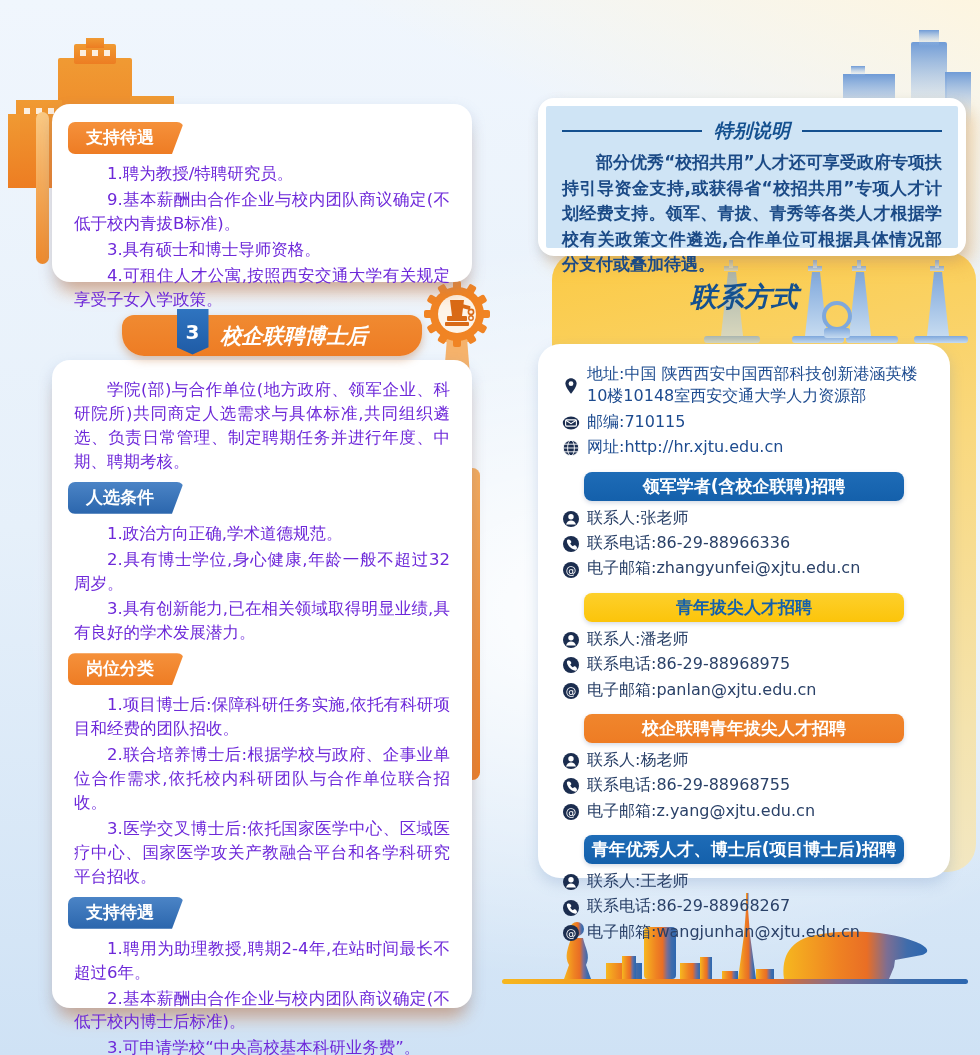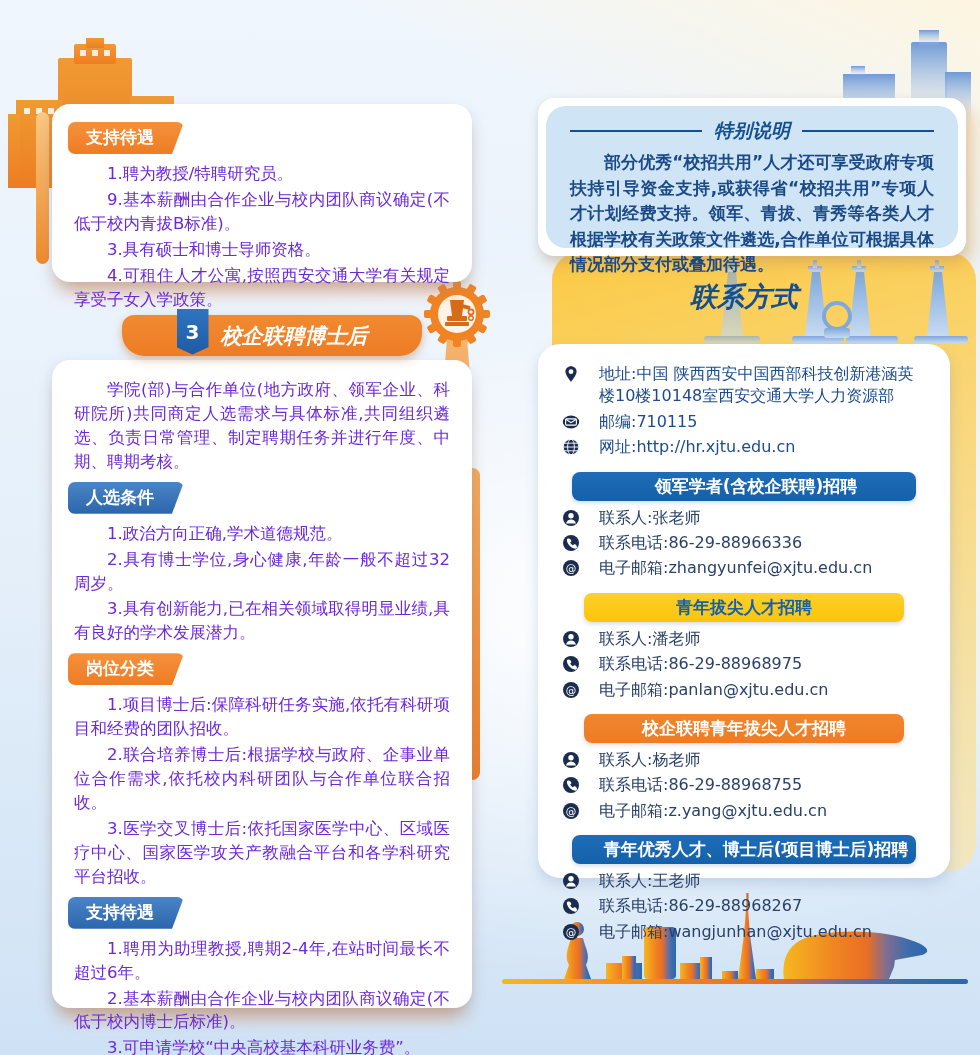--- a/index.html
+++ b/index.html
@@ -33,44 +33,44 @@
   .banner .num{display:flex;align-items:center;justify-content:center;width:32px;height:46px;
           margin-top:-8px;background:linear-gradient(180deg,#2f74c0,#1f5ba5);color:#fff;
           font-style:normal;font-weight:bold;font-size:20px;
           clip-path:polygon(0 0,100% 0,100% 84%,50% 100%,0 84%);}
   .orange-strip{position:absolute;z-index:1;border-radius:8px;}
   .strip-left{left:36px;top:112px;width:13px;height:152px;background:linear-gradient(180deg,#fac983,#ef8a2b);}
   .strip-right{left:465px;top:468px;width:15px;height:312px;background:linear-gradient(180deg,#f5ab5c,#ee7c24);}
   
   .special{left:538px;top:98px;width:428px;height:158px;border-radius:16px;padding:8px;
            box-shadow:8px 10px 16px rgba(230,160,70,.38),0 4px 10px rgba(110,145,190,.25);}
-  .special-inner{background:#cfe4f5;border-radius:20px;height:100%;box-sizing:border-box;
-                 padding:8px 24px 6px;}
+  .special-inner{background:#cfe4f5;border-radius:2px;height:100%;box-sizing:border-box;
+                 padding:8px 16px 6px;}
   .special-title-row{display:flex;align-items:center;gap:12px;margin:4px 0 6px;}
   .special-title-row .rule{flex:1;height:2px;background:#14508f;}
   .special-title{font-size:19px;font-weight:bold;font-style:italic;color:#14508f;}
   .special-body{margin:0;font-size:17px;line-height:1.5;color:#1b4a86;font-weight:700;
                 text-align:justify;text-indent:2em;}
   .contact-title{position:absolute;z-index:4;left:538px;top:279px;width:412px;margin:0;
                  text-align:center;font-size:27px;font-weight:bold;font-style:italic;color:#14508f;}
   .gold-panel{position:absolute;z-index:1;left:552px;top:252px;width:424px;height:620px;
               border-radius:28px;
               background:linear-gradient(165deg,#fbca45 0%,#f9d87e 40%,#f4e3ae 80%,#f2e7c2 100%);}
   .contact{left:538px;top:344px;width:412px;height:534px;border-radius:22px;
            padding:16px 24px 12px;}
-  .crow{display:flex;gap:19px;align-items:flex-start;margin:3px 0;
+  .crow{display:flex;gap:7px;align-items:center;margin:3px 0;
         font-size:16px;line-height:1.4;color:#1d4b8f;}
   .crow .ic{flex:0 0 18px;margin-top:2px;}
   .crow span{flex:1;}
   .group{margin-top:13px;}
   .group .crow{color:#2a4168;}
   .group-header{width:88%;margin:0 auto 6px;height:29px;border-radius:8px;
                 display:flex;align-items:center;justify-content:center;
                 font-size:17px;font-weight:bold;box-shadow:0 2px 4px rgba(90,110,150,.25);}
-  .header-blue{background:linear-gradient(180deg,#1e6cb7,#1460ab);color:#fff;padding-left:24px;}
+  .header-blue{background:linear-gradient(180deg,#1e6cb7,#1460ab);color:#fff;}
   .header-yellow{background:linear-gradient(180deg,#fdd02c,#fcc40a);color:#1460ab;}
   .header-orange{background:linear-gradient(180deg,#f0862d,#ee7c24);color:#fff;}
 </style>
 </head>
 <body>
 
 <div class="page">
 
   <svg class="deco" style="left:0;top:38px;" width="190" height="150" viewBox="0 0 190 150">
     <defs>

